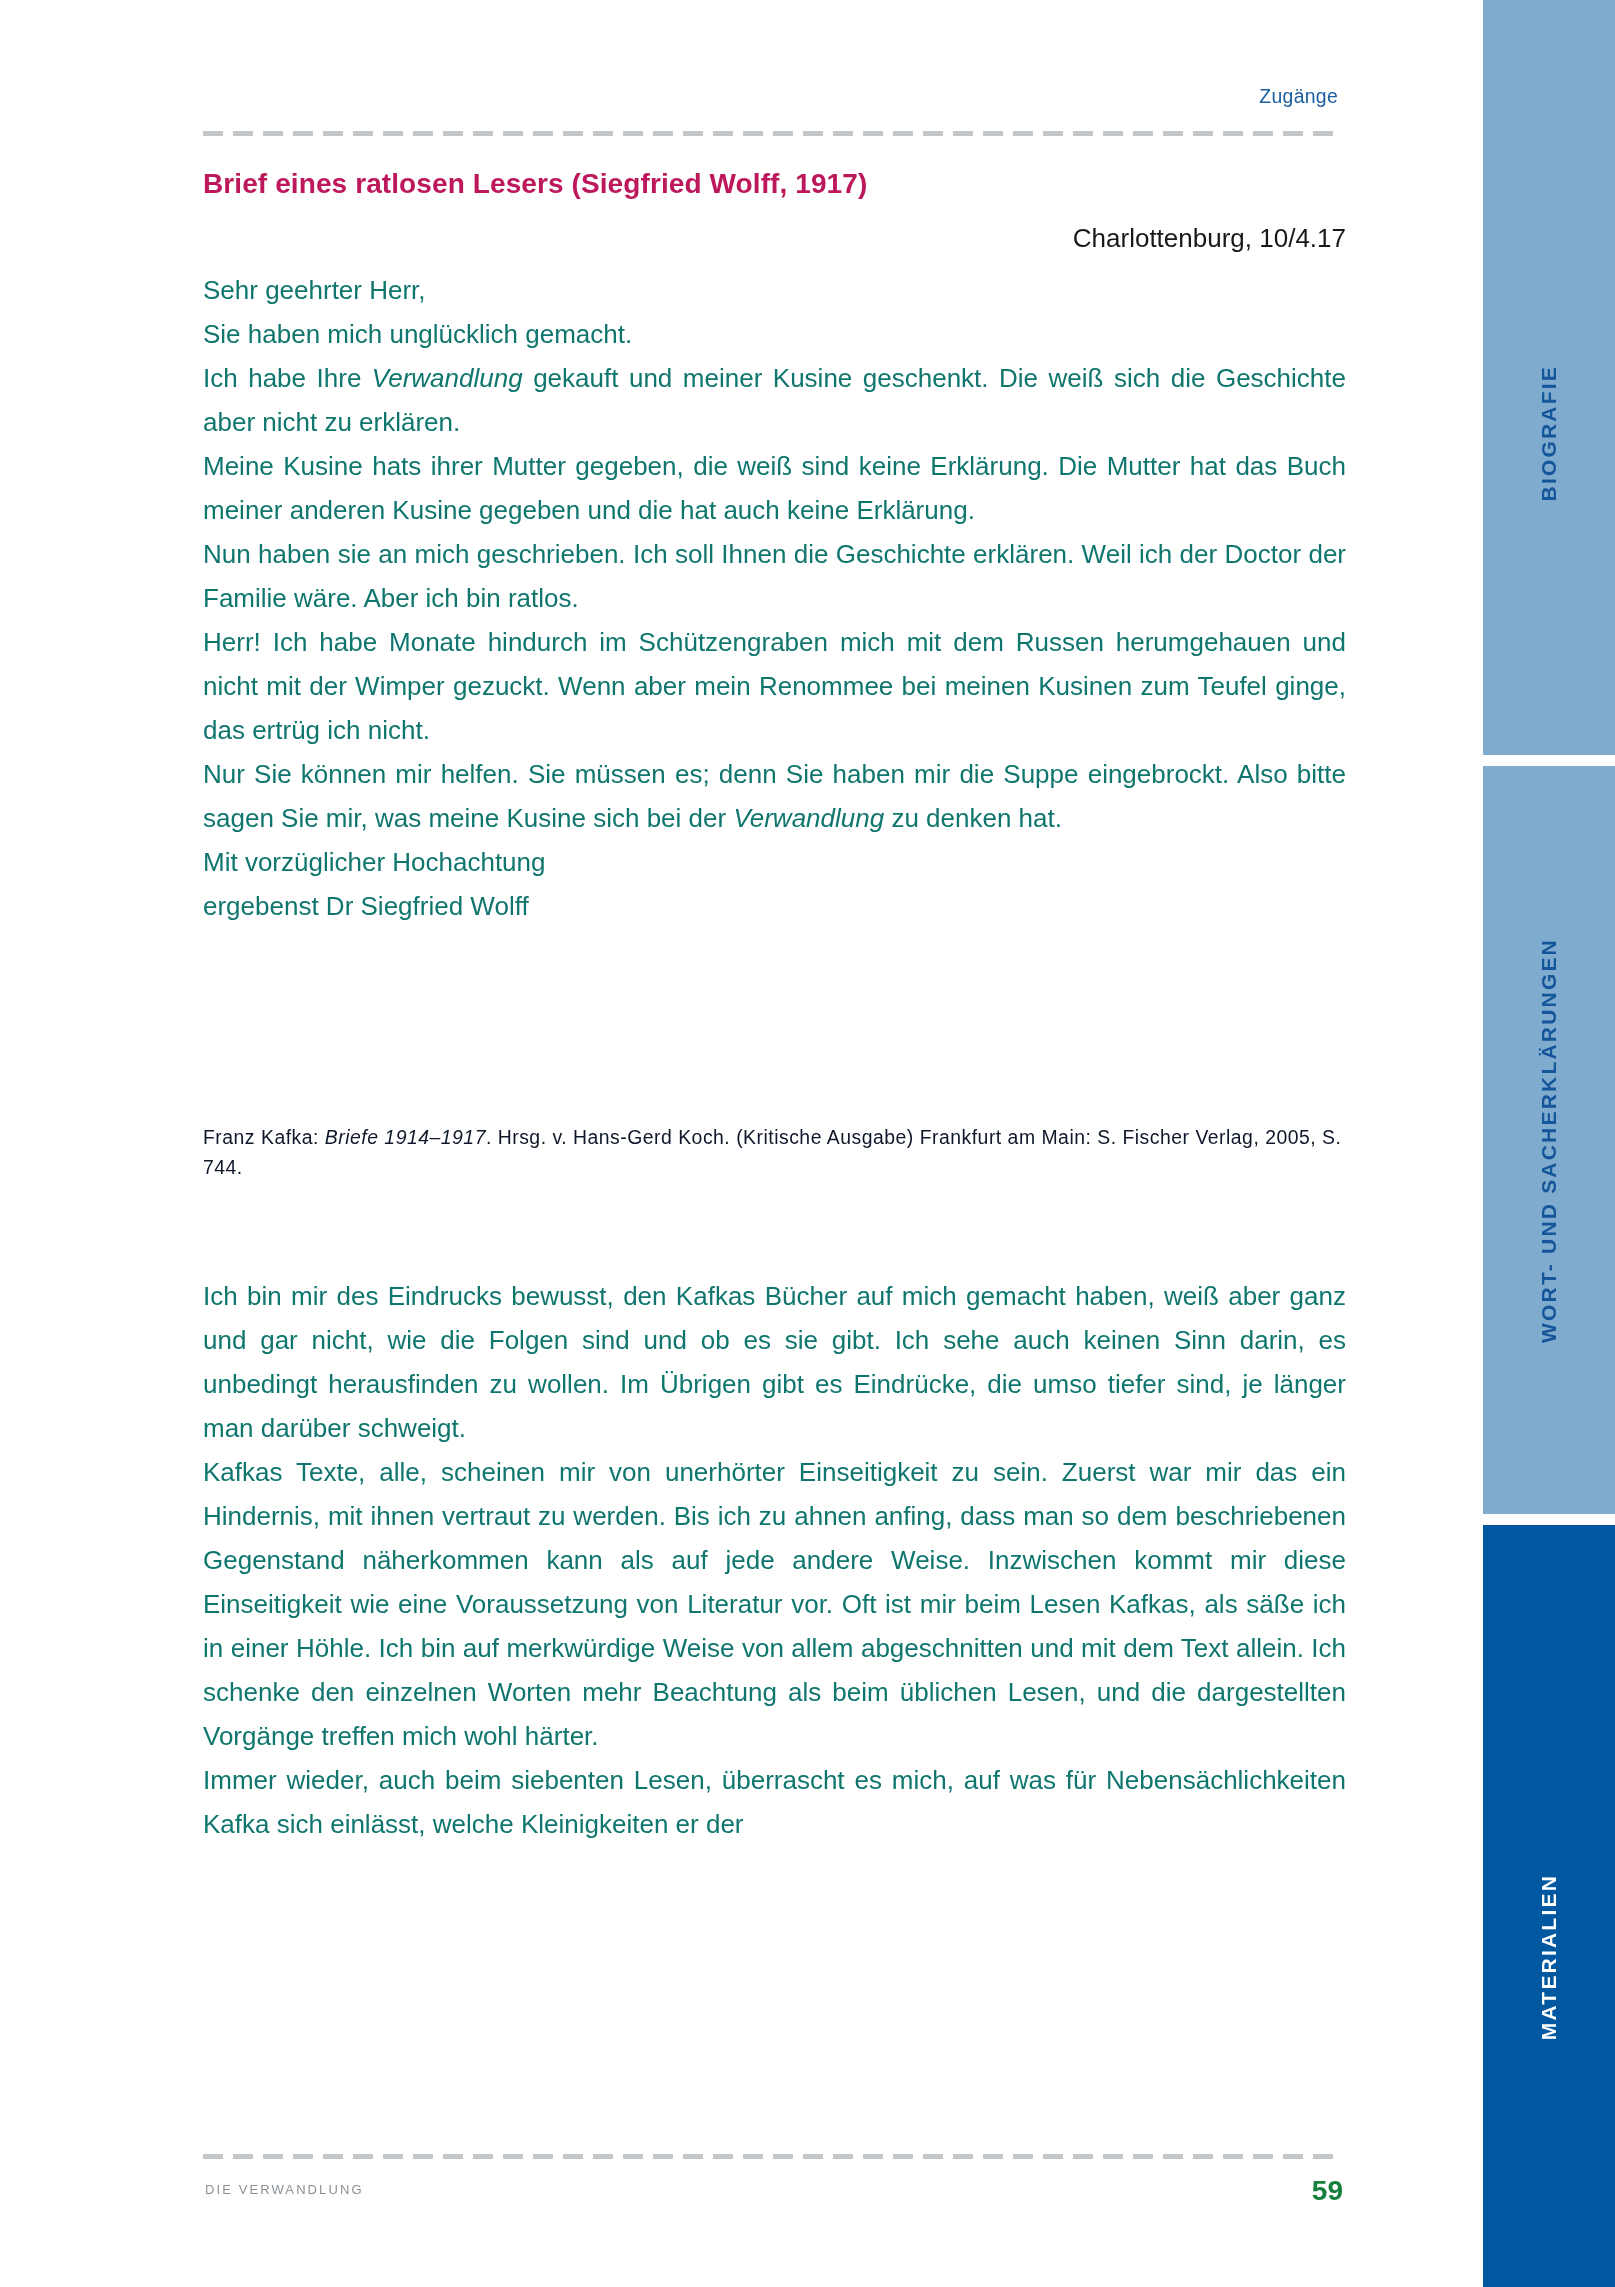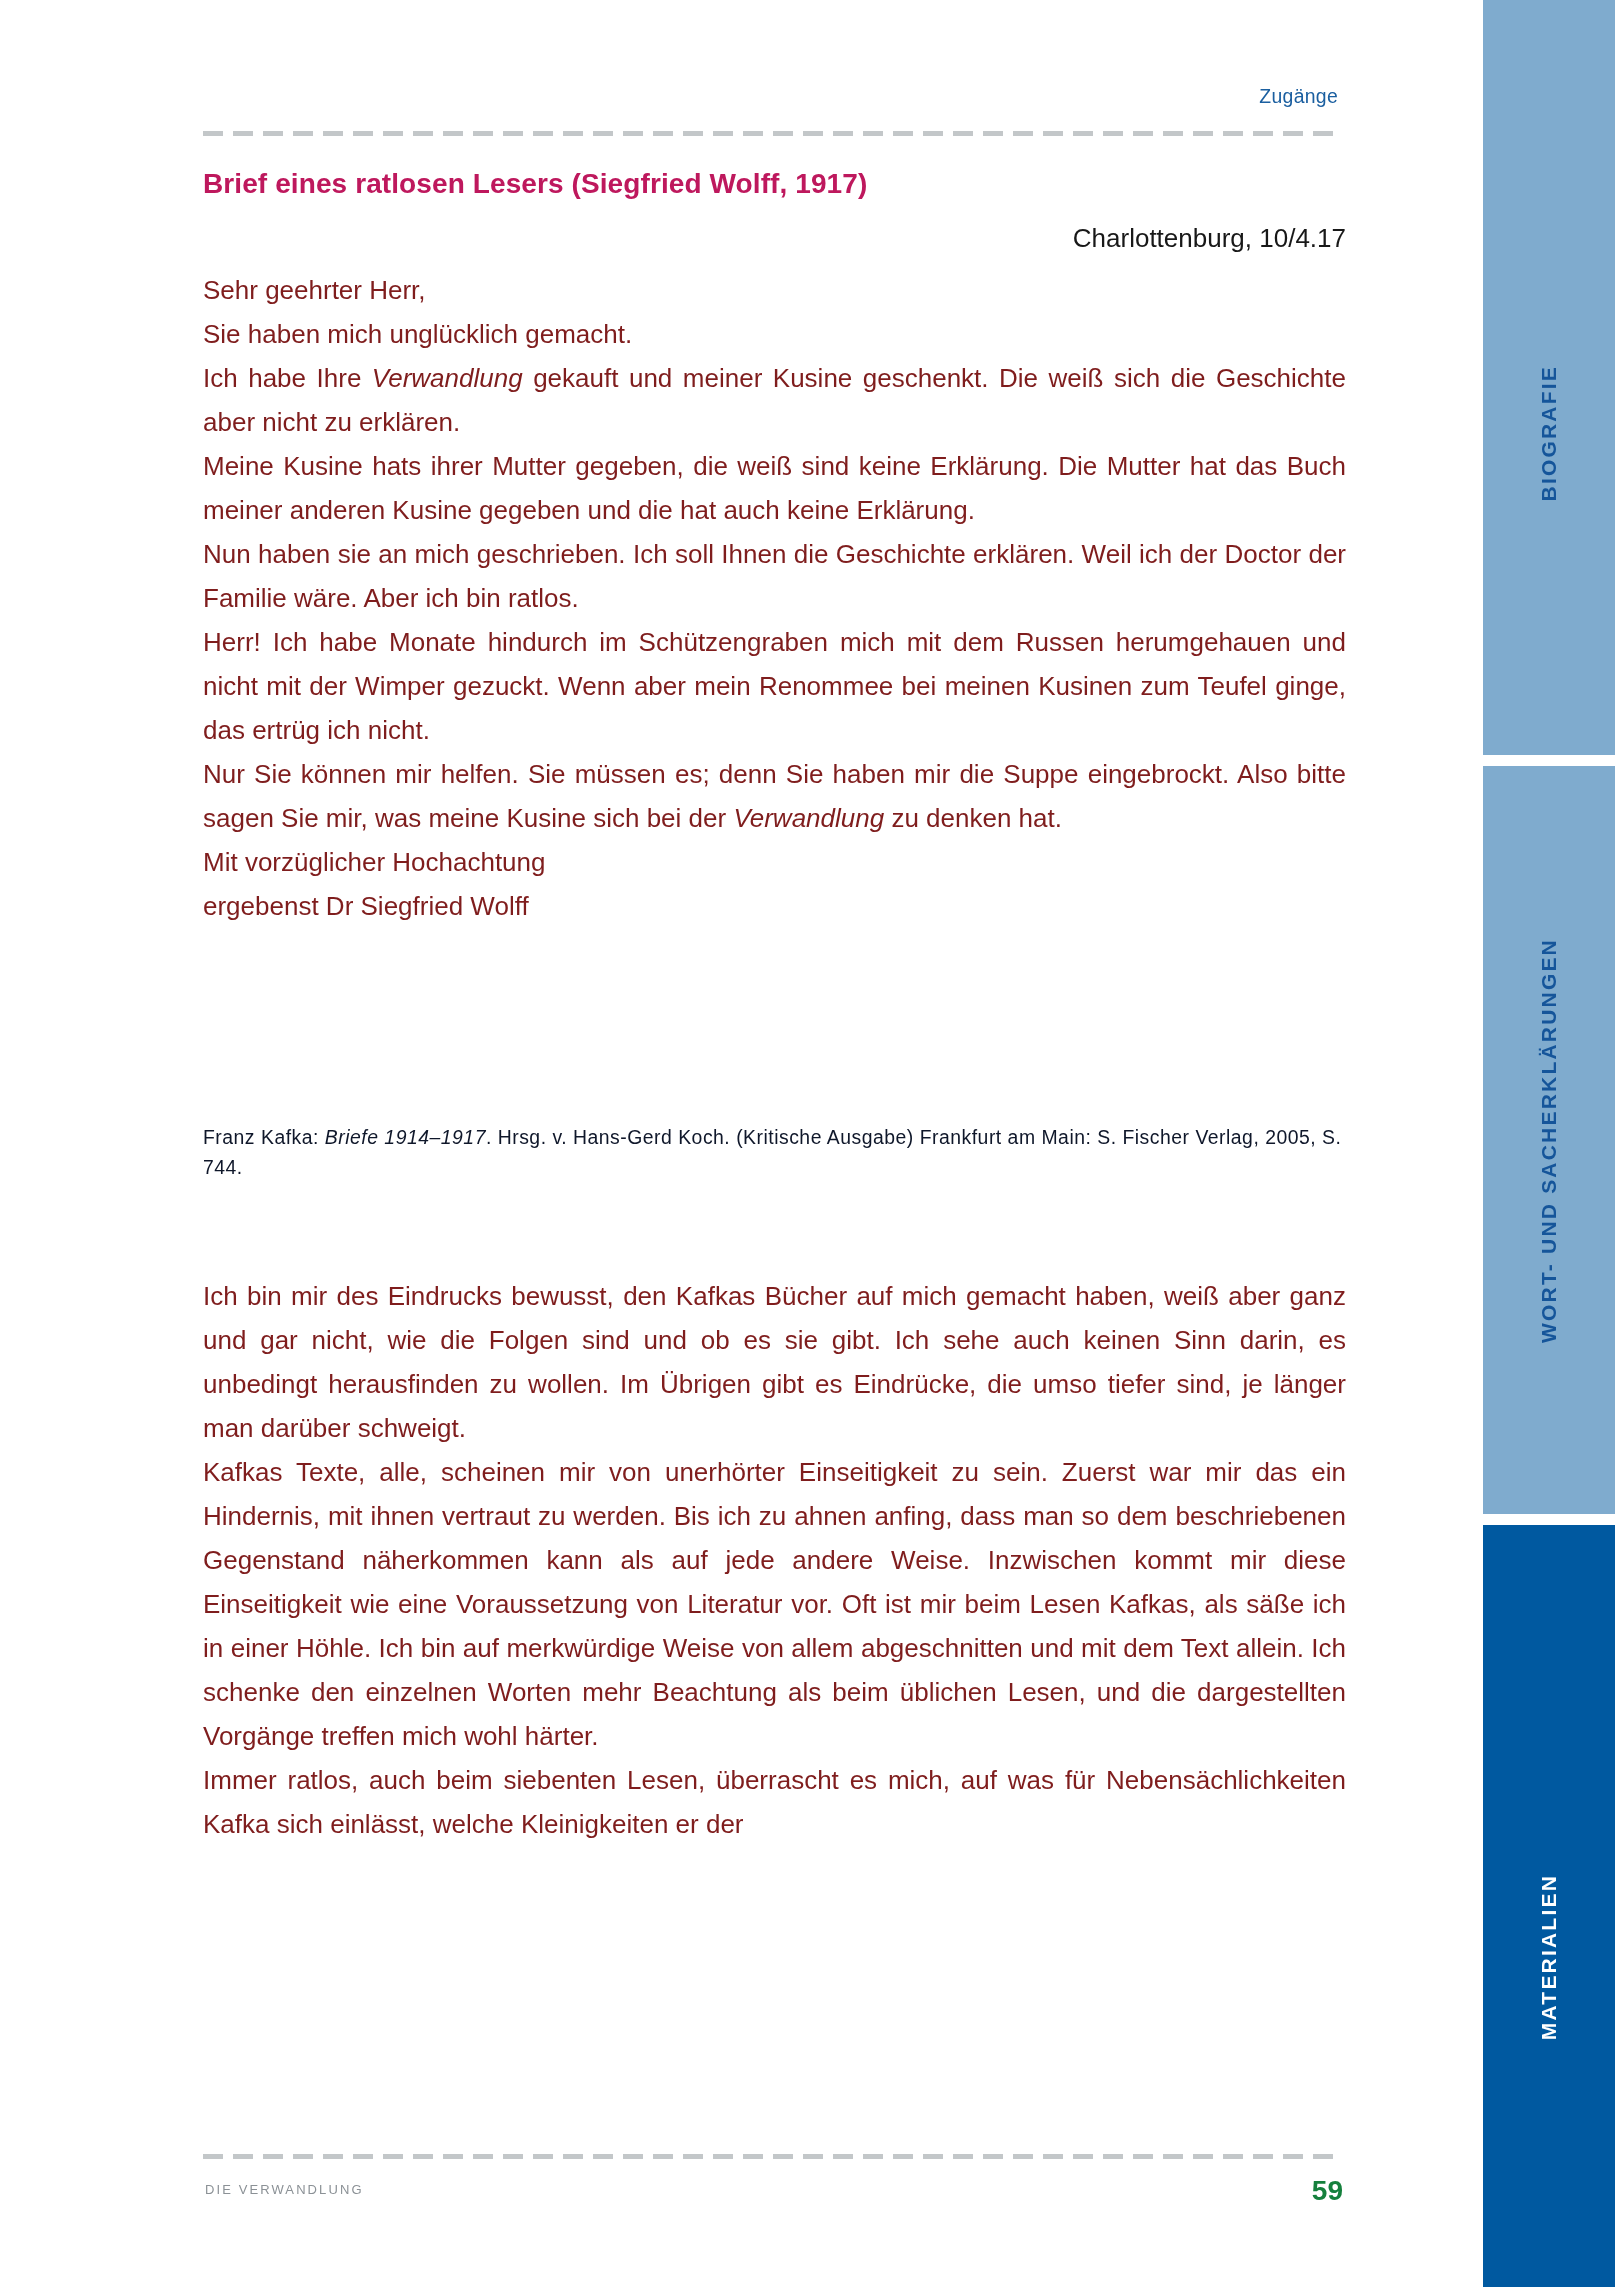--- a/index.html
+++ b/index.html
@@ -126,21 +126,21 @@
     font-size: 26px;
     color: #181818;
   }
 
   .body-block {
     position: absolute;
     left: 203px;
     width: 1143px;
     font-size: 26px;
     line-height: 44px;
-    color: #7f1d1d;
+    color: #0f766e;
     text-align: justify;
     text-justify: inter-word;
   }
   .body-block p {
     margin: 0;
     text-align: justify;
   }
   .body-block p.last-line-left {
     text-align: left;
   }
@@ -217,21 +217,21 @@
       <p class="last-line-left">Mit vorzüglicher Hochachtung</p>
       <p class="last-line-left">ergebenst Dr Siegfried Wolff</p>
     </div>
 
     <div class="source-note">Franz Kafka: <em>Briefe 1914–1917</em>. Hrsg. v. Hans-Gerd Koch. (Kritische Ausgabe) Frankfurt am Main: S. Fischer Verlag, 2005, S. 744.</div>
 
 
     <div class="body-block block-becker">
       <p>Ich bin mir des Eindrucks bewusst, den Kafkas Bücher auf mich gemacht haben, weiß aber ganz und gar nicht, wie die Folgen sind und ob es sie gibt. Ich sehe auch keinen Sinn darin, es unbedingt herausfinden zu wollen. Im Übrigen gibt es Eindrücke, die umso tiefer sind, je länger man darüber schweigt.</p>
       <p>Kafkas Texte, alle, scheinen mir von unerhörter Einseitigkeit zu sein. Zuerst war mir das ein Hindernis, mit ihnen vertraut zu werden. Bis ich zu ahnen anfing, dass man so dem beschriebenen Gegenstand näherkommen kann als auf jede andere Weise. Inzwischen kommt mir diese Einseitigkeit wie eine Voraussetzung von Literatur vor. Oft ist mir beim Lesen Kafkas, als säße ich in einer Höhle. Ich bin auf merkwürdige Weise von allem abgeschnitten und mit dem Text allein. Ich schenke den einzelnen Worten mehr Beachtung als beim üblichen Lesen, und die dargestellten Vorgänge treffen mich wohl härter.</p>
-      <p>Immer ratlos, auch beim siebenten Lesen, überrascht es mich, auf was für Nebensächlichkeiten Kafka sich einlässt, welche Kleinigkeiten er der</p>
+      <p>Immer wieder, auch beim siebenten Lesen, überrascht es mich, auf was für Nebensächlichkeiten Kafka sich einlässt, welche Kleinigkeiten er der</p>
     </div>
 
     <div class="rule-dashed rule-bottom"></div>
     <div class="footer-title">DIE VERWANDLUNG</div>
     <div class="footer-page">59</div>
 
   </div>
 </div>
 
 

